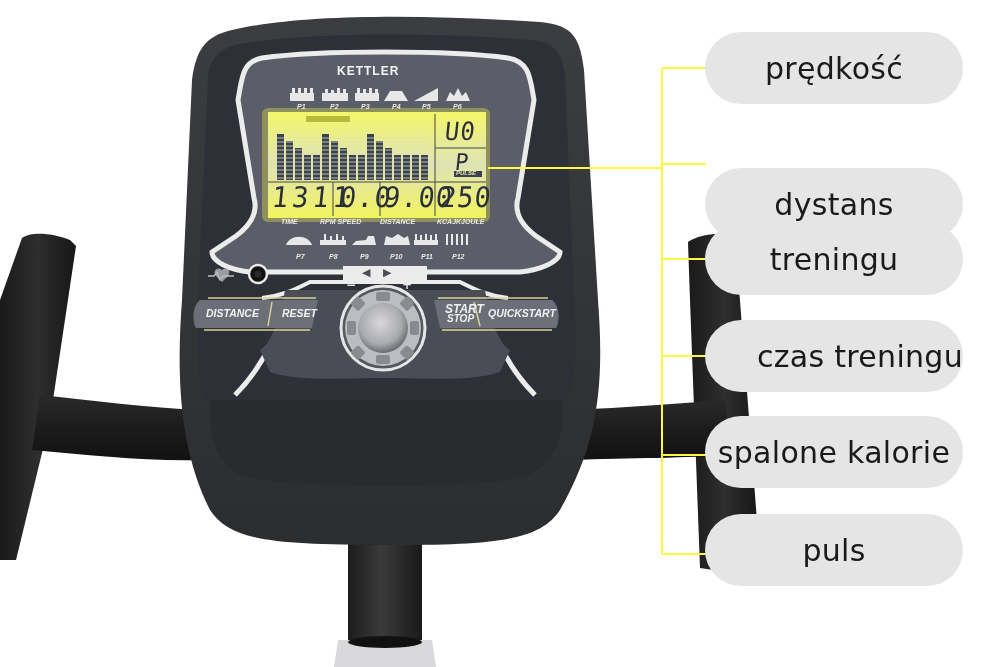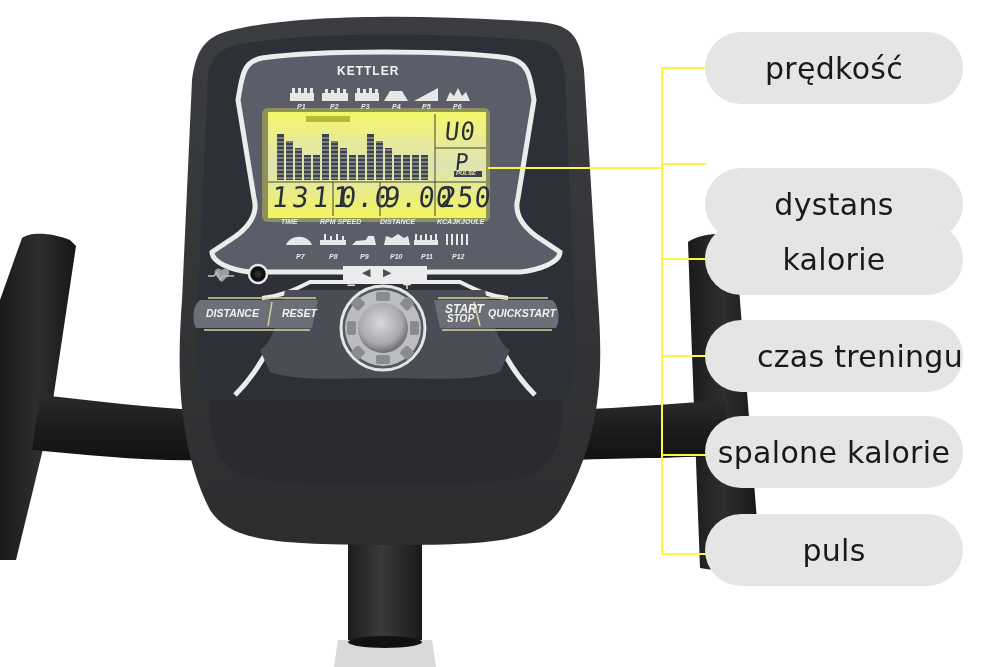--- a/index.html
+++ b/index.html
@@ -259,21 +259,21 @@
 <div class="abs" style="left:248px;top:264px;width:20px;height:20px;"></div>
 
 <div>
   <div class="lbl" style="top:32px;">
       <span>prędkość</span>
     </div>
   <div class="lbl" style="top:128px;margin-top:40px;">
       <span>dystans</span>
     </div>
   <div class="lbl" style="top:223px;">
-      <span>kalorie</span>
+      <span>treningu</span>
     </div>
   <div class="lbl" style="top:320px;justify-content:flex-end;">
       <span>czas treningu</span>
     </div>
   <div class="lbl" style="top:416px;justify-content:center;">
       <span>spalone kalorie</span>
     </div>
   <div class="lbl" style="top:514px;">
       <span>puls</span>
     </div>

